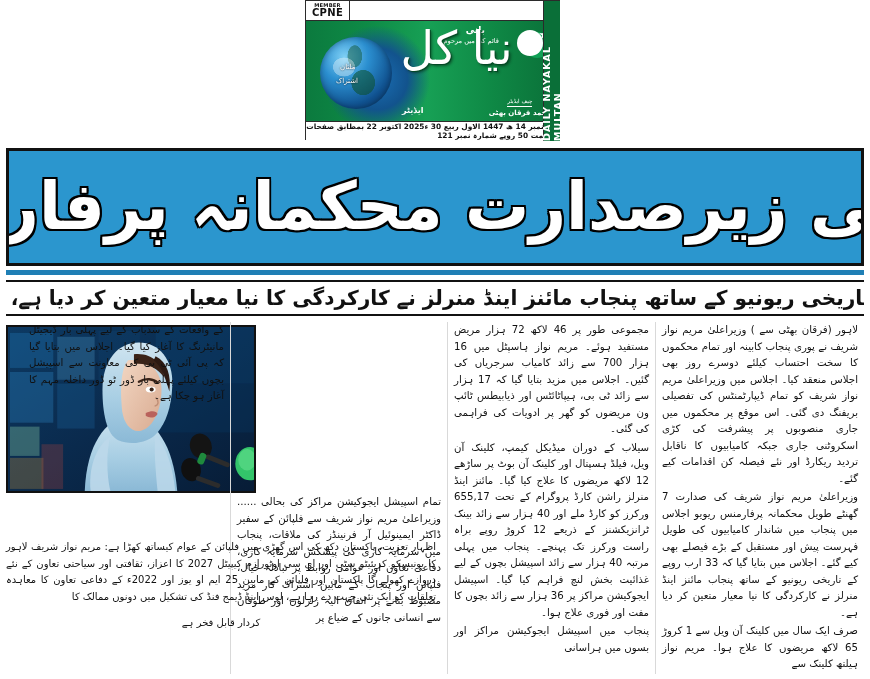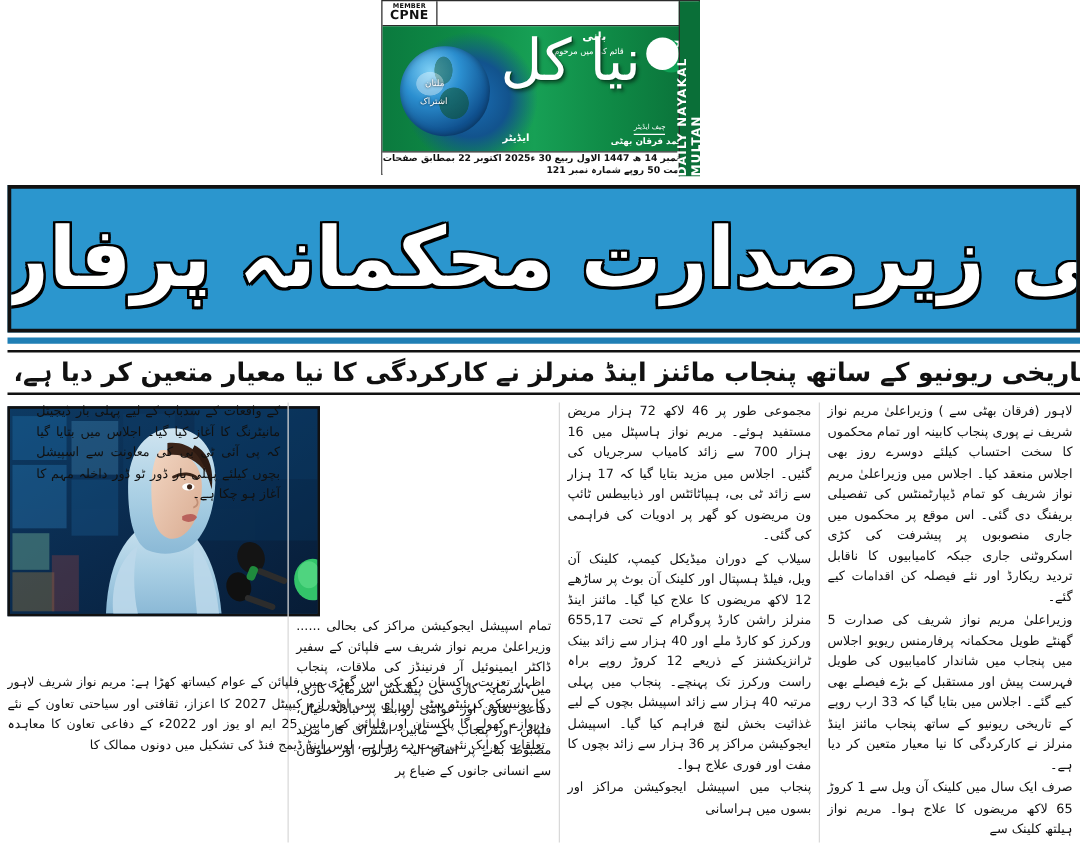--- a/index.html
+++ b/index.html
@@ -283,21 +283,21 @@
 
       <ellipse cx="246" cy="140" rx="15" ry="17" fill="#33c46a"></ellipse>
       <ellipse cx="243" cy="136" rx="9" ry="11" fill="#62e08d" opacity=".6"></ellipse>
     </svg>
   </div>
 
   <div class="cols">
 
     <div class="col">
       <p>لاہور (فرقان بھٹی سے ) وزیراعلیٰ مریم نواز شریف نے پوری پنجاب کابینہ اور تمام محکموں کا سخت احتساب کیلئے دوسرے روز بھی اجلاس منعقد کیا۔ اجلاس میں وزیراعلیٰ مریم نواز شریف کو تمام ڈیپارٹمنٹس کی تفصیلی بریفنگ دی گئی۔ اس موقع پر محکموں میں جاری منصوبوں پر پیشرفت کی کڑی اسکروٹنی جاری جبکہ کامیابیوں کا ناقابل تردید ریکارڈ اور نئے فیصلہ کن اقدامات کیے گئے۔</p>
-      <p>وزیراعلیٰ مریم نواز شریف کی صدارت 5 گھنٹے طویل محکمانہ پرفارمنس ریویو اجلاس میں پنجاب میں شاندار کامیابیوں کی طویل فہرست پیش اور مستقبل کے بڑے فیصلے بھی کیے گئے۔ اجلاس میں بتایا گیا کہ 33 ارب روپے کے تاریخی ریونیو کے ساتھ پنجاب مائنز اینڈ منرلز نے کارکردگی کا نیا معیار متعین کر دیا ہے۔</p>
+      <p>وزیراعلیٰ مریم نواز شریف کی صدارت 7 گھنٹے طویل محکمانہ پرفارمنس ریویو اجلاس میں پنجاب میں شاندار کامیابیوں کی طویل فہرست پیش اور مستقبل کے بڑے فیصلے بھی کیے گئے۔ اجلاس میں بتایا گیا کہ 33 ارب روپے کے تاریخی ریونیو کے ساتھ پنجاب مائنز اینڈ منرلز نے کارکردگی کا نیا معیار متعین کر دیا ہے۔</p>
       <p>صرف ایک سال میں کلینک آن ویل سے 1 کروڑ 65 لاکھ مریضوں کا علاج ہوا۔ مریم نواز ہیلتھ کلینک سے</p>
     </div>
 
     <div class="col">
       <p>مجموعی طور پر 46 لاکھ 72 ہزار مریض مستفید ہوئے۔ مریم نواز ہاسپٹل میں 16 ہزار 700 سے زائد کامیاب سرجریاں کی گئیں۔ اجلاس میں مزید بتایا گیا کہ 17 ہزار سے زائد ٹی بی، ہیپاٹائٹس اور ذیابیطس ٹائپ ون مریضوں کو گھر پر ادویات کی فراہمی کی گئی۔</p>
       <p>سیلاب کے دوران میڈیکل کیمپ، کلینک آن ویل، فیلڈ ہسپتال اور کلینک آن بوٹ پر ساڑھے 12 لاکھ مریضوں کا علاج کیا گیا۔ مائنز اینڈ منرلز راشن کارڈ پروگرام کے تحت 655,17 ورکرز کو کارڈ ملے اور 40 ہزار سے زائد بینک ٹرانزیکشنز کے ذریعے 12 کروڑ روپے براہ راست ورکرز تک پہنچے۔ پنجاب میں پہلی مرتبہ 40 ہزار سے زائد اسپیشل بچوں کے لیے غذائیت بخش لنچ فراہم کیا گیا۔ اسپیشل ایجوکیشن مراکز پر 36 ہزار سے زائد بچوں کا مفت اور فوری علاج ہوا۔</p>
       <p>پنجاب میں اسپیشل ایجوکیشن مراکز اور بسوں میں ہراسانی</p>
     </div>
 
     <div class="col wide">
@@ -305,15 +305,16 @@
       <p>تمام اسپیشل ایجوکیشن مراکز کی بحالی ...... وزیراعلیٰ مریم نواز شریف سے فلپائن کے سفیر ڈاکٹر ایمینوئیل آر فرنینڈز کی ملاقات، پنجاب میں سرمایہ کاری کی پیشکش سرمایہ کاری، دفاعی تعاون اور عوامی روابط پر تبادلہ خیال، فلپائن اور پنجاب کے مابین اشتراک کار مزید مضبوط بنانے پر اتفاق الیہ زلزلوں اور طوفان سے انسانی جانوں کے ضیاع پر</p>
     </div>
 
     <div class="col">
       <p>کے واقعات کے سدباب کے لیے پہلی بار ڈیجیٹل مانیٹرنگ کا آغاز کیا گیا۔ اجلاس میں بتایا گیا کہ پی آئی ٹی بی کی معاونت سے اسپیشل بچوں کیلئے پہلی بار ڈور ٹو ڈور داخلہ مہم کا آغاز ہو چکا ہے۔</p>
     </div>
   </div>
 
   <div class="bottom-block">
     <p>اظہار تعزیت، پاکستان دکھ کی اس گھڑی میں فلپائن کے عوام کیساتھ کھڑا ہے: مریم نواز شریف لاہور کا یونیسکو کریئیٹو سٹی اور ای سی اوٹورازم کیپیٹل 2027 کا اعزاز، ثقافتی اور سیاحتی تعاون کے نئے دروازے کھولے گا پاکستان اور فلپائن کے مابین 25 ایم او یوز اور 2022ء کے دفاعی تعاون کا معاہدہ تعلقات کو ایک نئی جہت دے رہا ہے، لوس اینڈ ڈیمج فنڈ کی تشکیل میں دونوں ممالک کا</p>
+    <p class="bottom-last">کردار قابل فخر ہے</p>
   </div>
 
 </div>
 
 </body></html>

